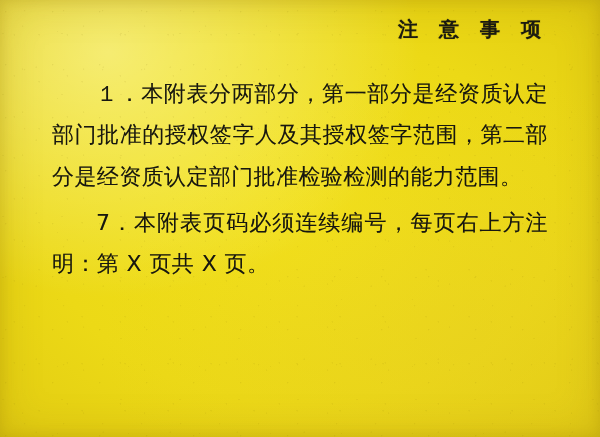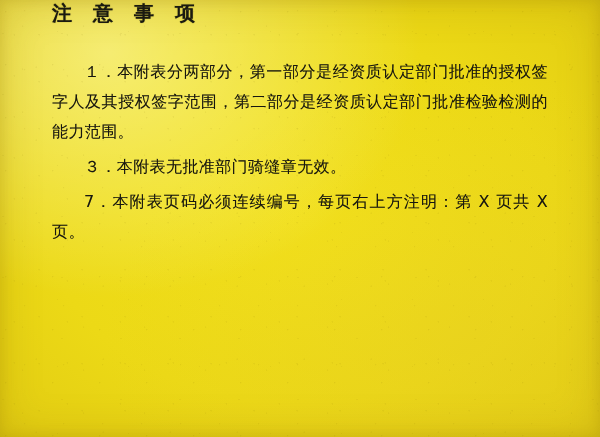--- a/index.html
+++ b/index.html
@@ -48,48 +48,48 @@
     box-shadow:
       inset 0 0 40px rgba(150,125,10,0.28),
       inset 0 0 12px rgba(150,125,10,0.22);
   }
   #content {
     position: relative;
     z-index: 2;
     padding: 0 52px;
   }
   .doc-title {
-    text-align: left;
+    text-align: right;
+    margin-top: 16px;
     margin-bottom: 30px;
     font-family: "DejaVu Sans", sans-serif;
     font-weight: bold;
     font-size: 20px;
     letter-spacing: 7px;
     color: #1a1a10;
     text-shadow: 0 0 1px rgba(40,35,5,0.5);
   }
   .para {
     font-family: "DejaVu Sans", sans-serif;
-    font-size: 16px;
+    font-size: 22px;
     line-height: 1.88;
     color: #171710;
     text-align: justify;
     text-indent: 2em;
     margin: 0 0 5px 0;
     letter-spacing: 0.4px;
     text-shadow: 0 0 0.6px rgba(40,35,5,0.35);
   }
 </style>
 </head>
 <body>
 
 <div id="page">
   <div id="grain"></div>
   <div id="vignette"></div>
 
   <div id="content">
     <div class="doc-title">注 意 事 项</div>
 
     <p class="para">１．本附表分两部分，第一部分是经资质认定部门批准的授权签字人及其授权签字范围，第二部分是经资质认定部门批准检验检测的能力范围。</p>
-    <p class="para">３．本附表无批准部门骑缝章无效。</p>
     <p class="para">7．本附表页码必须连续编号，每页右上方注明：第 X 页共 X 页。</p>
   </div>
 </div>
 
 </body></html>

